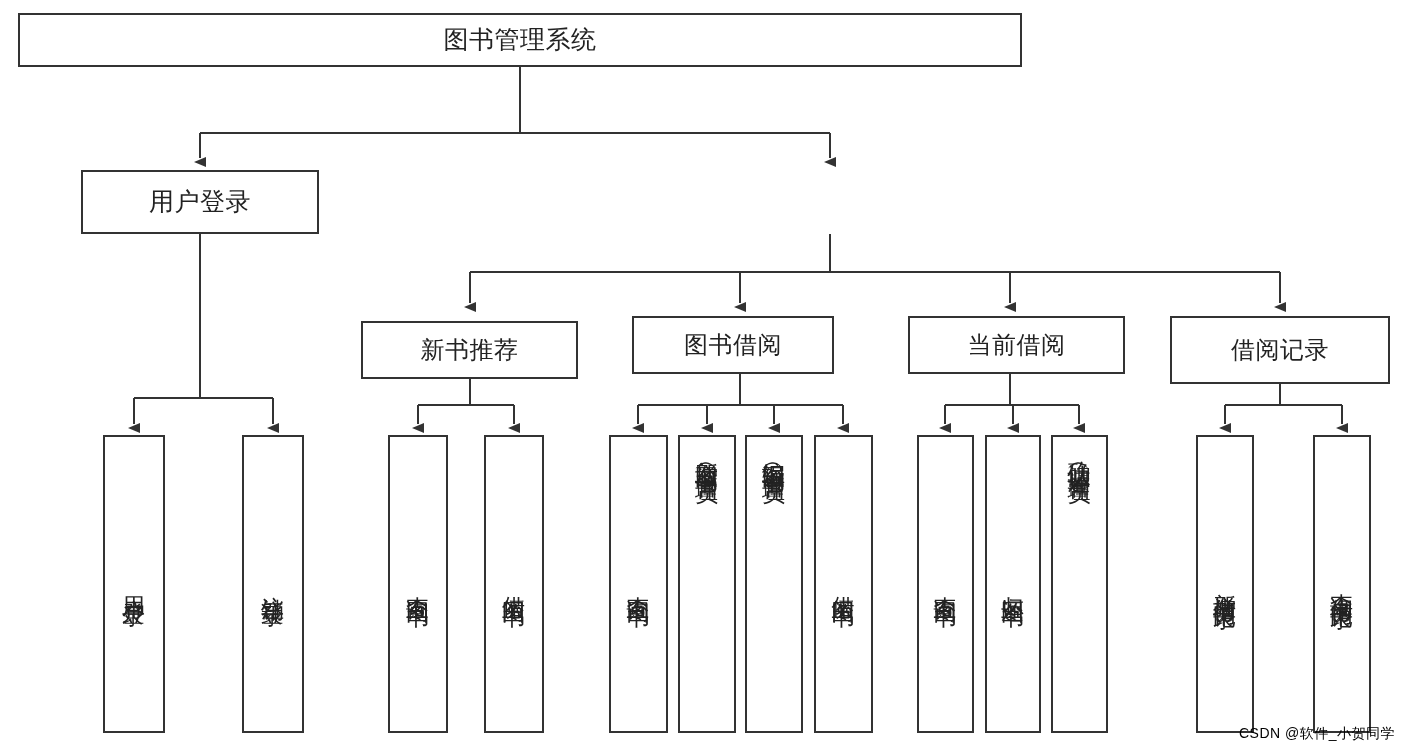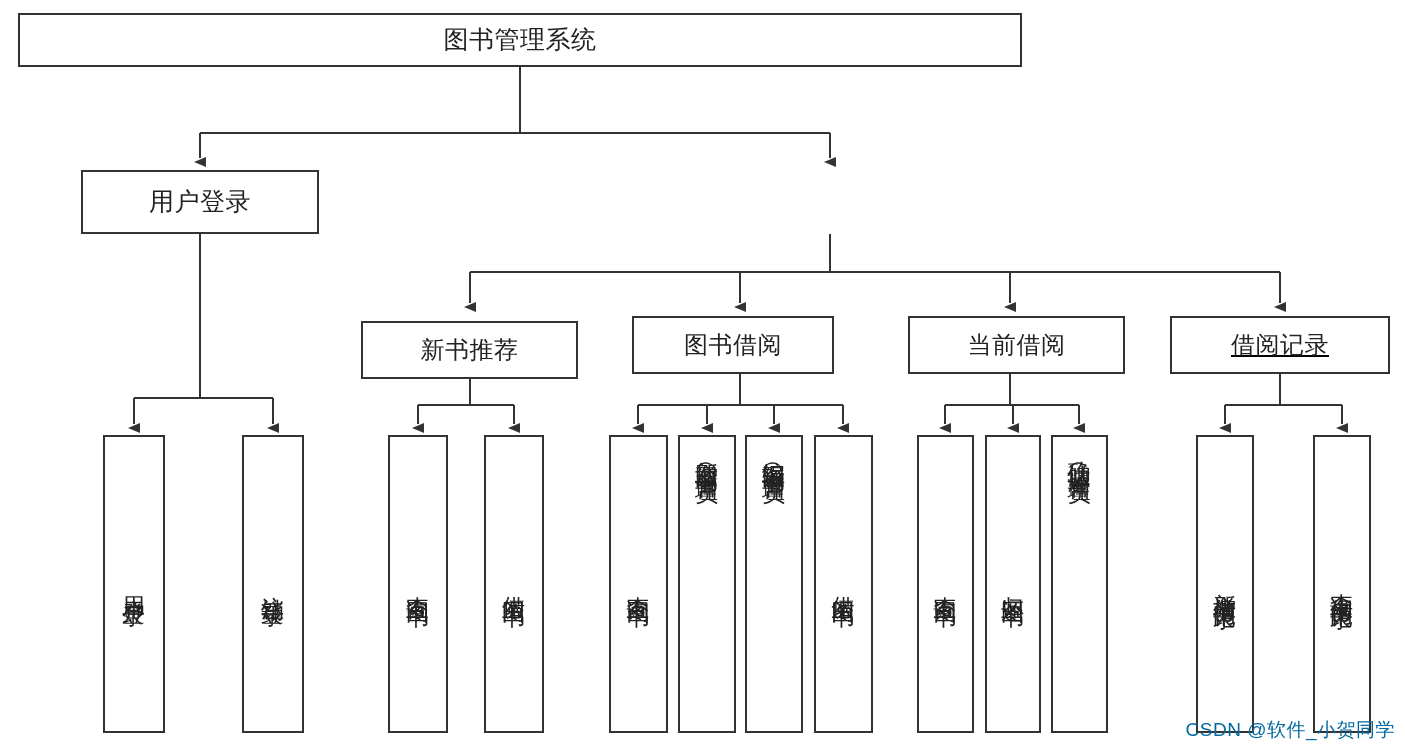--- a/index.html
+++ b/index.html
@@ -62,22 +62,22 @@
     padding-top: 6px;
   }
   .node-box.vertical.center-text {
     align-items: center;
     padding-top: 0;
   }
   #watermark {
     position: absolute;
     right: 10px;
     bottom: 4px;
-    font-size: 19px;
-    color: #0369a1;
+    font-size: 14px;
+    color: #000000;
     white-space: nowrap;
     letter-spacing: 0.5px;
   }
 </style>
 </head>
 <body>
 
 <div id="diagram-root">
 
   <svg id="diagram-svg" viewBox="0 0 1405 747" xmlns="http://www.w3.org/2000/svg">
@@ -140,21 +140,21 @@
 
   <div class="node-box horizontal level3" style="left:361px; top:321px; width:217px; height:58px;">
     <span class="node-label">新书推荐</span>
   </div>
   <div class="node-box horizontal level3" style="left:632px; top:316px; width:202px; height:58px;">
     <span class="node-label">图书借阅</span>
   </div>
   <div class="node-box horizontal level3" style="left:902px; top:316px; width:217px; height:58px;margin-left:6px;">
     <span class="node-label">当前借阅</span>
   </div>
-  <div class="node-box horizontal level3" style="left:1170px; top:316px; width:220px; height:58px;text-decoration:underline;">
+  <div class="node-box horizontal level3" style="left:1170px; top:316px; width:220px; height:68px;">
     <span class="node-label">借阅记录</span>
   </div>
 
   <div class="node-box vertical center-text" style="left:103px; top:435px; width:62px; height:298px;">
     <span class="node-label">用户登录</span>
   </div>
   <div class="node-box vertical center-text" style="left:242px; top:435px; width:62px; height:298px;">
     <span class="node-label">注销登录</span>
   </div>
   <div class="node-box vertical center-text" style="left:388px; top:435px; width:60px; height:298px;">

